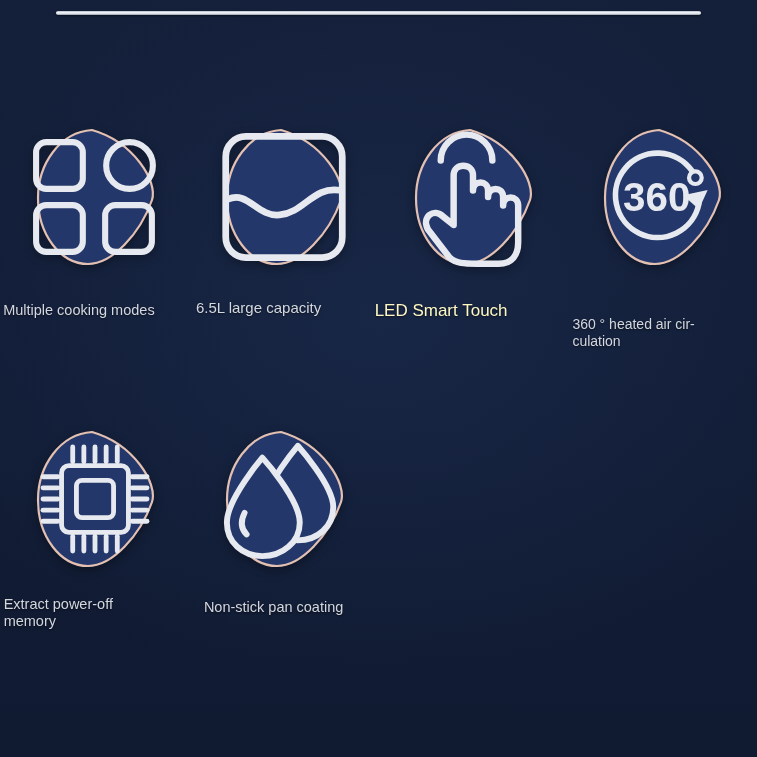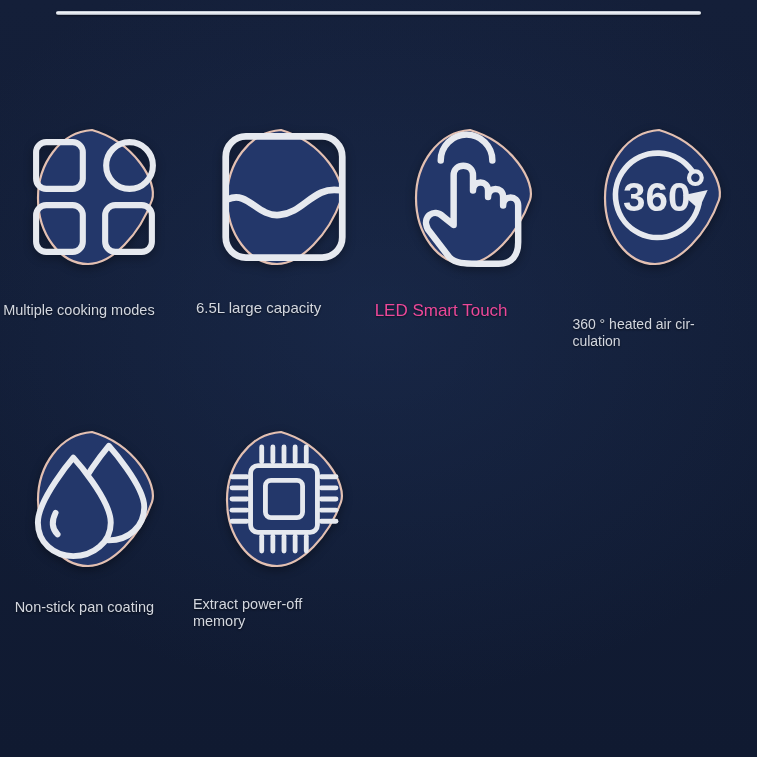--- a/index.html
+++ b/index.html
@@ -92,21 +92,21 @@
     color: #d3d7df;
     text-align: left;
     line-height: 1.18;
     text-shadow: 0 1px 2px rgba(0,0,0,0.55);
     white-space: pre-line;
   }
 
   
   .cap-a { font-size: 14.5px; margin-top: 34px; width: 165px; margin-left: -18px; }
   .cap-b { font-size: 15px; margin-top: 31px; width: 160px; margin-left: -16px; }
-  .cap-c { font-size: 17px;   margin-top: 33px; width: 175px; margin-left: -22px; color: #ec4899; }
+  .cap-c { font-size: 17px;   margin-top: 33px; width: 175px; margin-left: -22px; color: #fef9c3; }
   .cap-d { font-size: 14px; margin-top: 48px; width: 160px; margin-left: -20px; }
   .cap-e { font-size: 14.5px; margin-top: 26px; width: 150px; margin-left: -32px; }
   .cap-f { font-size: 14.5px; margin-top: 29px; width: 145px; margin-left: -15px; }
 </style>
 </head>
 <body>
 
 <div class="page-bg"></div>
 
 <div class="top-rule-wrap">
@@ -198,67 +198,67 @@
     <div class="caption cap-d">360 ° heated air cir-
 culation</div>
   </div>
 
   <div class="feature-cell">
     <div class="blob">
       <svg viewBox="0 0 130 142" aria-hidden="true">
         <path d="M62 4 C 30 6, 8 38, 8 72 C 8 108, 30 138, 58 138 C 82 138, 110 108, 122 74 C 128 56, 104 16, 62 4 Z" fill="#23376a" stroke="#e3c0b2" stroke-width="2.2"></path>
       </svg>
       <div class="glyph">
+        <svg width="70" height="70" viewBox="0 0 70 70">
+          <g stroke="#e6e9ef" stroke-width="2.6" fill="none" stroke-linecap="round">
+            <rect x="17" y="17" width="36" height="36" rx="4"></rect>
+            <rect x="25" y="25" width="20" height="20" rx="3"></rect>
+
+            <line x1="23" y1="7" x2="23" y2="15"></line>
+            <line x1="29" y1="7" x2="29" y2="15"></line>
+            <line x1="35" y1="7" x2="35" y2="15"></line>
+            <line x1="41" y1="7" x2="41" y2="15"></line>
+            <line x1="47" y1="7" x2="47" y2="15"></line>
+
+            <line x1="23" y1="55" x2="23" y2="63"></line>
+            <line x1="29" y1="55" x2="29" y2="63"></line>
+            <line x1="35" y1="55" x2="35" y2="63"></line>
+            <line x1="41" y1="55" x2="41" y2="63"></line>
+            <line x1="47" y1="55" x2="47" y2="63"></line>
+
+            <line x1="7" y1="23" x2="15" y2="23"></line>
+            <line x1="7" y1="29" x2="15" y2="29"></line>
+            <line x1="7" y1="35" x2="15" y2="35"></line>
+            <line x1="7" y1="41" x2="15" y2="41"></line>
+            <line x1="7" y1="47" x2="15" y2="47"></line>
+
+            <line x1="55" y1="23" x2="63" y2="23"></line>
+            <line x1="55" y1="29" x2="63" y2="29"></line>
+            <line x1="55" y1="35" x2="63" y2="35"></line>
+            <line x1="55" y1="41" x2="63" y2="41"></line>
+            <line x1="55" y1="47" x2="63" y2="47"></line>
+          </g>
+        </svg>
+      </div>
+    </div>
+    <div class="caption cap-e">Extract power-off
+memory</div>
+  </div>
+
+  <div class="feature-cell">
+    <div class="blob">
+      <svg viewBox="0 0 130 142" aria-hidden="true">
+        <path d="M62 4 C 30 6, 8 38, 8 72 C 8 108, 30 138, 58 138 C 82 138, 110 108, 122 74 C 128 56, 104 16, 62 4 Z" fill="#23376a" stroke="#e3c0b2" stroke-width="2.2"></path>
+      </svg>
+      <div class="glyph">
         <svg width="66" height="62" viewBox="0 0 66 62">
           <g fill="none" stroke="#e6e9ef" stroke-width="3" stroke-linecap="round" stroke-linejoin="round">
             <path d="M40 4 C 40 4, 58 24, 58 35 C 58 45, 50 52, 40 52 C 30 52, 23 45, 23 35 C 23 24, 40 4, 40 4 Z"></path>
             <path d="M22 10 C 22 10, 41 31, 41 43 C 41 53, 32 60, 22 60 C 12 60, 4 53, 4 43 C 4 31, 22 10, 22 10 Z" fill="#23376a"></path>
             <path d="M13 38 C 11 42, 11 46, 14 49"></path>
           </g>
         </svg>
       </div>
     </div>
     <div class="caption cap-f">Non-stick pan coating</div>
   </div>
 
-  <div class="feature-cell">
-    <div class="blob">
-      <svg viewBox="0 0 130 142" aria-hidden="true">
-        <path d="M62 4 C 30 6, 8 38, 8 72 C 8 108, 30 138, 58 138 C 82 138, 110 108, 122 74 C 128 56, 104 16, 62 4 Z" fill="#23376a" stroke="#e3c0b2" stroke-width="2.2"></path>
-      </svg>
-      <div class="glyph">
-        <svg width="70" height="70" viewBox="0 0 70 70">
-          <g stroke="#e6e9ef" stroke-width="2.6" fill="none" stroke-linecap="round">
-            <rect x="17" y="17" width="36" height="36" rx="4"></rect>
-            <rect x="25" y="25" width="20" height="20" rx="3"></rect>
-
-            <line x1="23" y1="7" x2="23" y2="15"></line>
-            <line x1="29" y1="7" x2="29" y2="15"></line>
-            <line x1="35" y1="7" x2="35" y2="15"></line>
-            <line x1="41" y1="7" x2="41" y2="15"></line>
-            <line x1="47" y1="7" x2="47" y2="15"></line>
-
-            <line x1="23" y1="55" x2="23" y2="63"></line>
-            <line x1="29" y1="55" x2="29" y2="63"></line>
-            <line x1="35" y1="55" x2="35" y2="63"></line>
-            <line x1="41" y1="55" x2="41" y2="63"></line>
-            <line x1="47" y1="55" x2="47" y2="63"></line>
-
-            <line x1="7" y1="23" x2="15" y2="23"></line>
-            <line x1="7" y1="29" x2="15" y2="29"></line>
-            <line x1="7" y1="35" x2="15" y2="35"></line>
-            <line x1="7" y1="41" x2="15" y2="41"></line>
-            <line x1="7" y1="47" x2="15" y2="47"></line>
-
-            <line x1="55" y1="23" x2="63" y2="23"></line>
-            <line x1="55" y1="29" x2="63" y2="29"></line>
-            <line x1="55" y1="35" x2="63" y2="35"></line>
-            <line x1="55" y1="41" x2="63" y2="41"></line>
-            <line x1="55" y1="47" x2="63" y2="47"></line>
-          </g>
-        </svg>
-      </div>
-    </div>
-    <div class="caption cap-e">Extract power-off
-memory</div>
-  </div>
-
 </div>
 
 </body></html>

